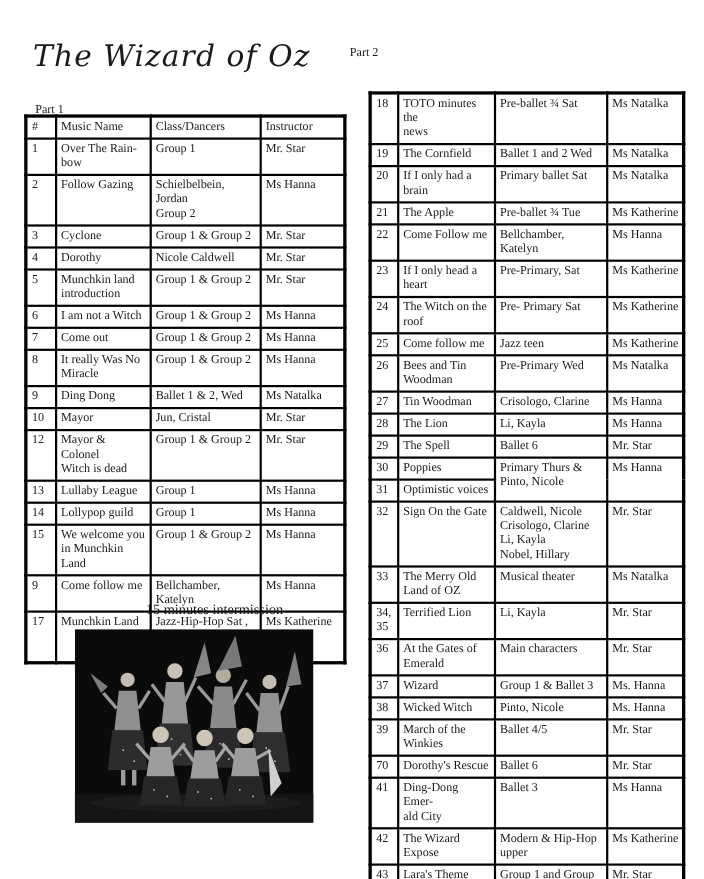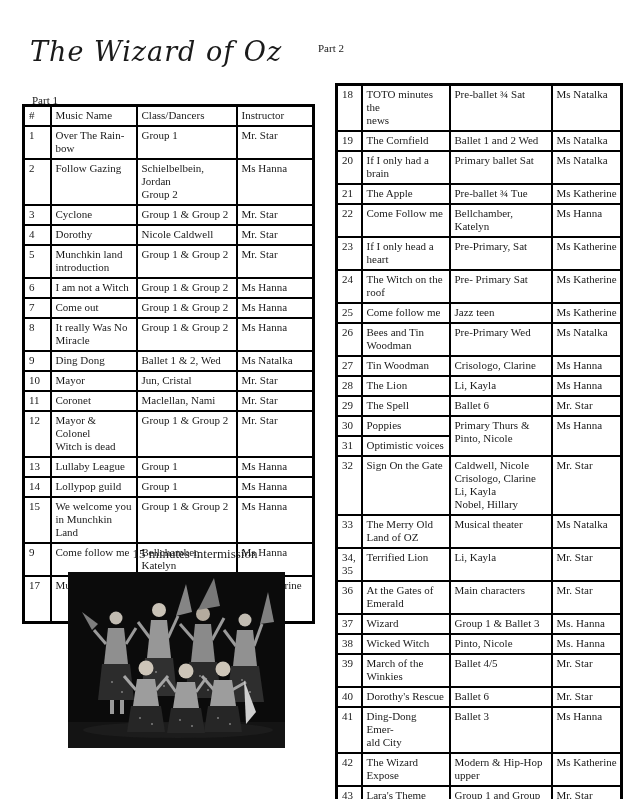--- a/index.html
+++ b/index.html
@@ -135,26 +135,20 @@
         <td>Ballet 1 &amp; 2, Wed</td>
         <td>Ms Natalka</td>
       </tr>
       <tr>
         <td>10</td>
         <td>Mayor</td>
         <td>Jun, Cristal</td>
         <td>Mr. Star</td>
       </tr>
       <tr>
-        <td>11</td>
-        <td>Coronet</td>
-        <td>Maclellan, Nami</td>
-        <td>Mr. Star</td>
-      </tr>
-      <tr>
         <td>12</td>
         <td>Mayor &amp; Colonel
 Witch is dead</td>
         <td>Group 1 &amp; Group 2</td>
         <td>Mr. Star</td>
       </tr>
       <tr>
         <td>13</td>
         <td>Lullaby League</td>
         <td>Group 1</td>
@@ -419,21 +413,21 @@
         <td>Ms. Hanna</td>
       </tr>
       <tr>
         <td>39</td>
         <td>March of the
 Winkies</td>
         <td>Ballet 4/5</td>
         <td>Mr. Star</td>
       </tr>
       <tr>
-        <td>40</td>
+        <td>70</td>
         <td>Dorothy's Rescue</td>
         <td>Ballet 6</td>
         <td>Mr. Star</td>
       </tr>
       <tr>
         <td>41</td>
         <td>Ding-Dong Emer-
 ald City</td>
         <td>Ballet 3</td>
         <td>Ms Hanna</td>

